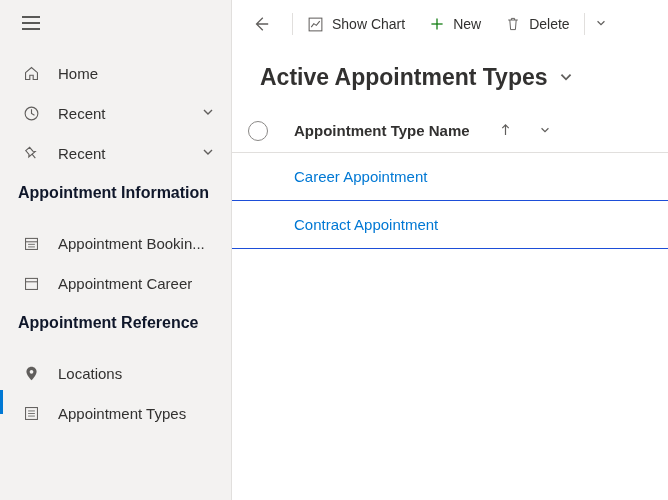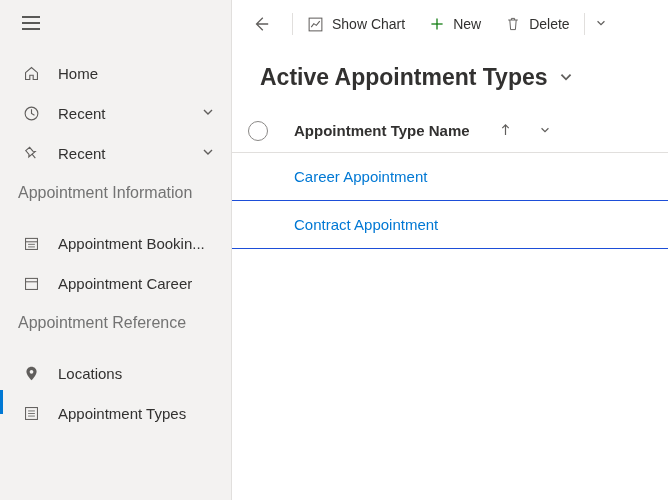--- a/index.html
+++ b/index.html
@@ -40,23 +40,23 @@
   }
   .nav-item .label {
     flex: 1;
     white-space: nowrap; overflow: hidden; text-overflow: ellipsis;
     color: #323130;
     font-size: 15px;
   }
   .nav-item .chev { color: #605e5c; }
   .section-header {
     padding: 22px 16px 10px 18px;
-    font-weight: 400;
+    font-weight: 700;
     font-size: 16px;
-    color: #737373;
+    color: #0f172a;
   }
   .nav-item.active::before {
     content: "";
     position: absolute;
     left: 0; top: 8px; bottom: 8px;
     width: 3px;
     background: #0078d4;
   }
   .nav-item.hover-bg { background: #edebe9; }
   

